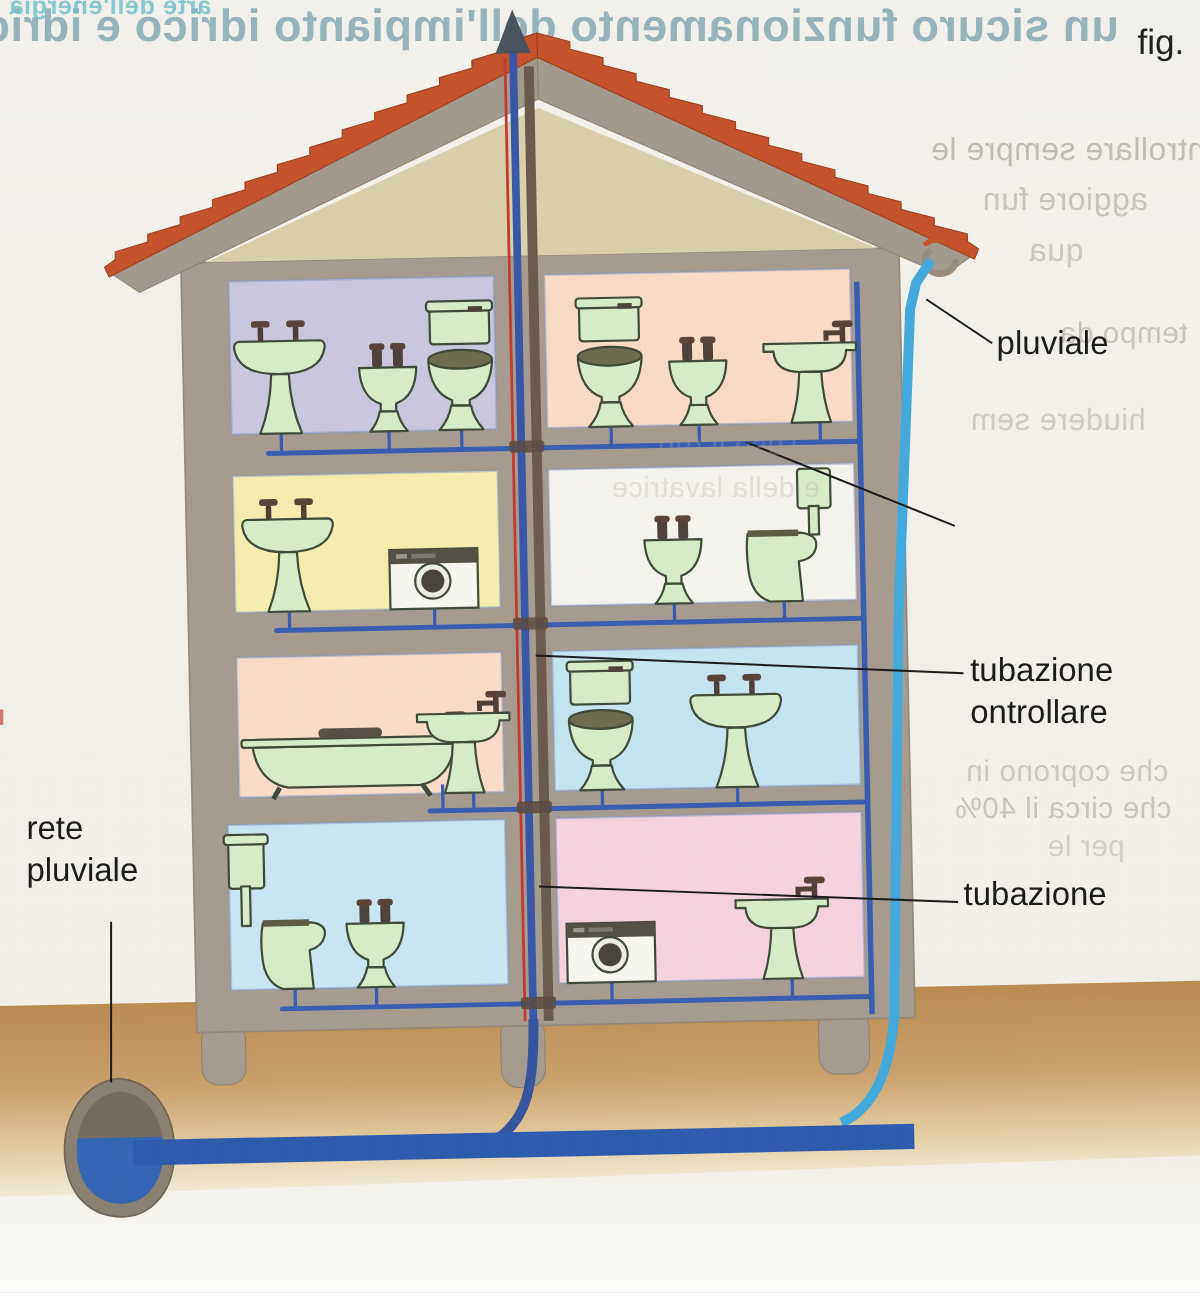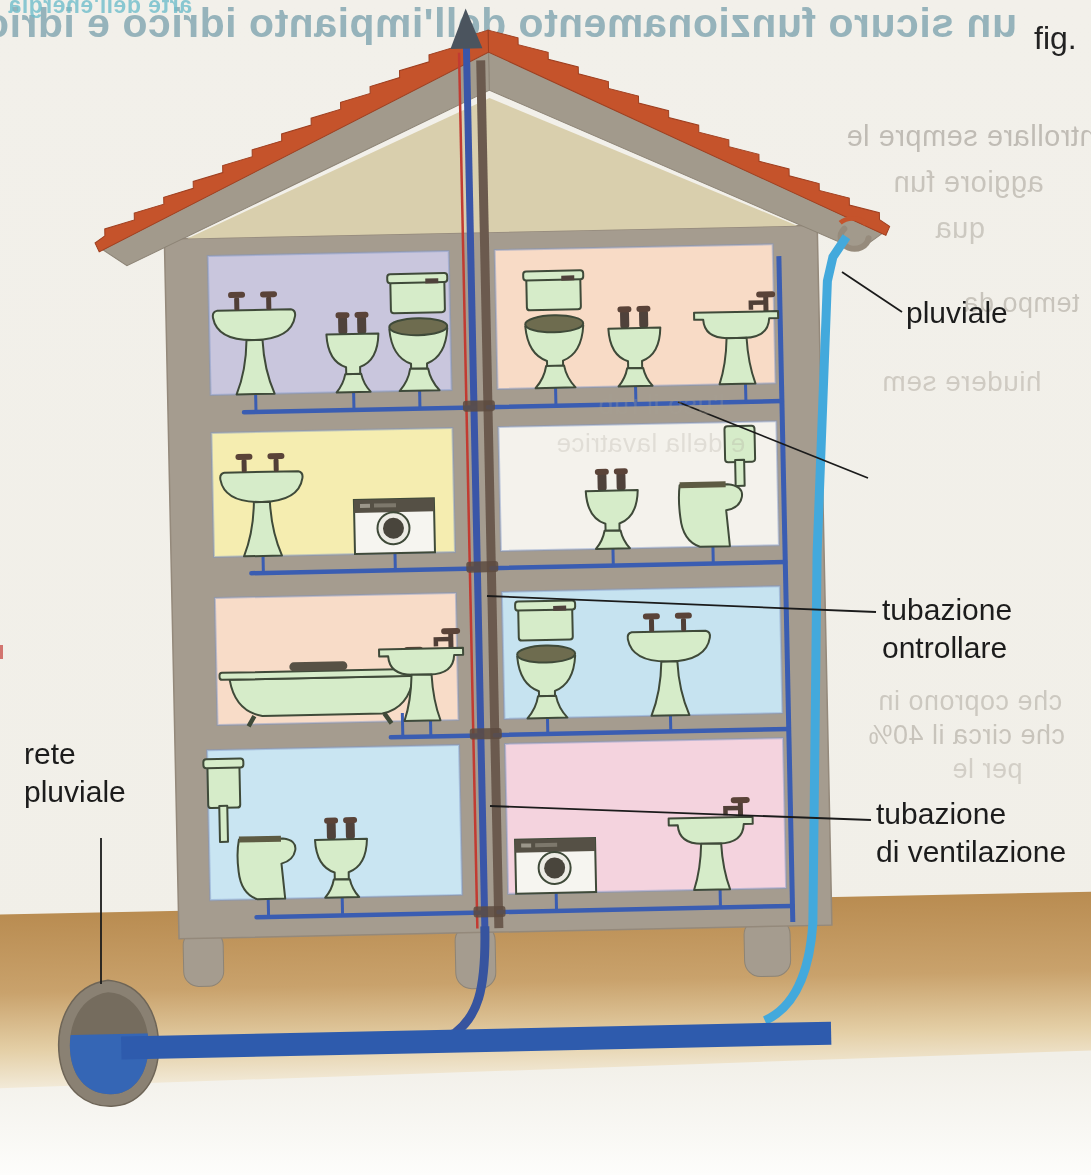--- a/index.html
+++ b/index.html
@@ -303,20 +303,19 @@
   <div class="lbl" style="left:872px;top:437px">
   </div>
 
   <div class="lbl" style="left:882px;top:591px">
     <span>tubazione</span>
     <span>ontrollare</span>
   </div>
 
   <div class="lbl" style="left:876px;top:795px">
     <span>tubazione</span>
-    <span>di ventilazione</span>
   </div>
 
   <div class="lbl" style="left:24px;top:735px">
     <span>rete</span>
     <span>pluviale</span>
   </div>
 </div>
 
 </body></html>

